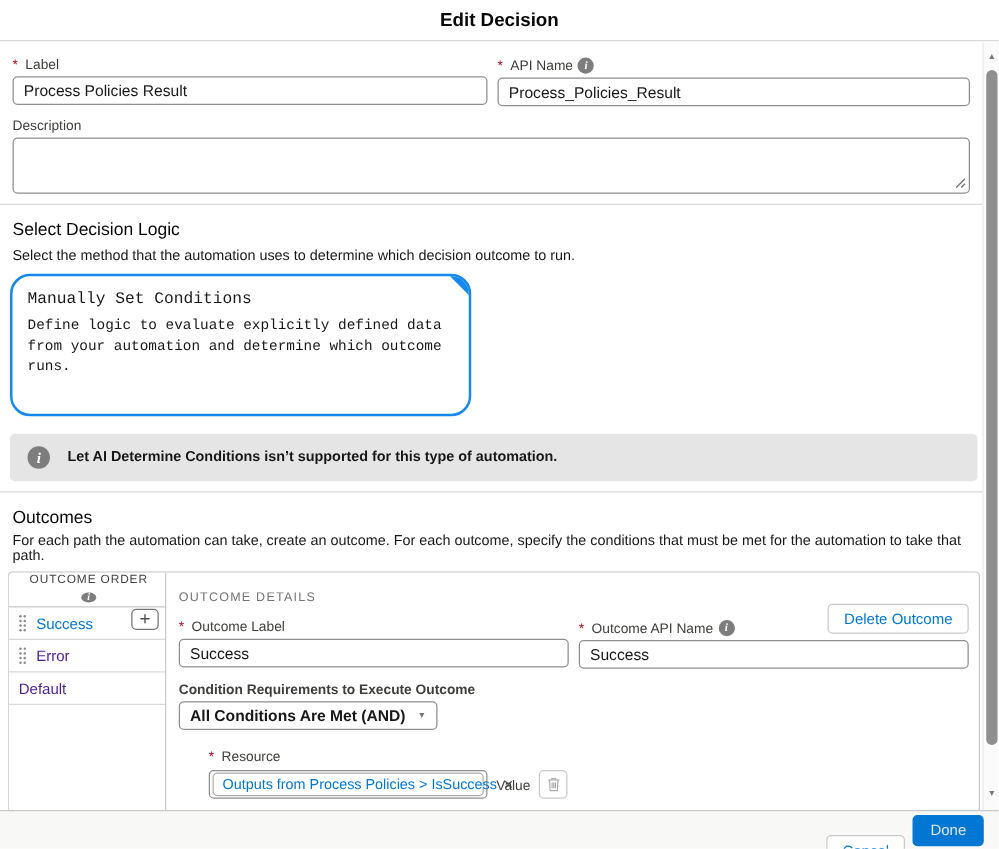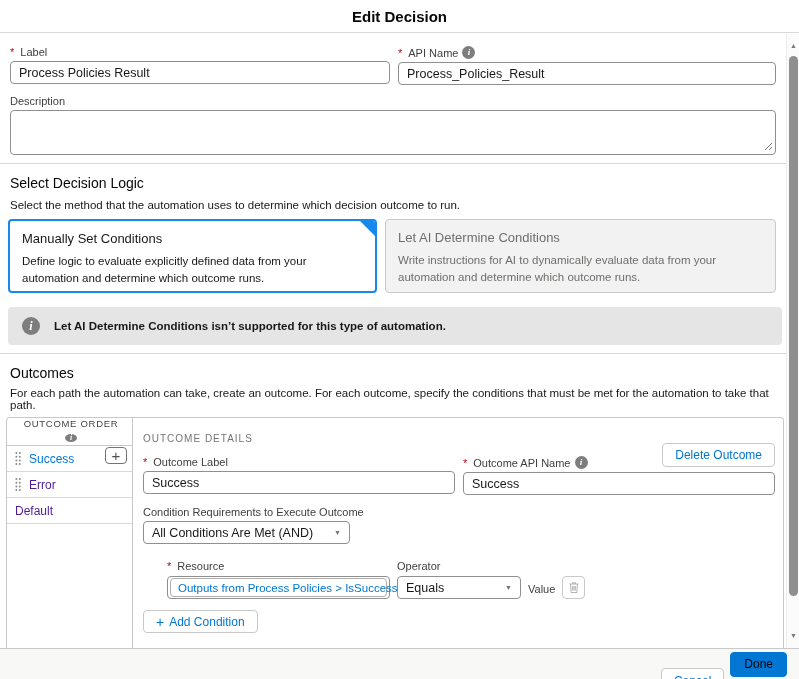--- a/index.html
+++ b/index.html
@@ -30,21 +30,21 @@
              font-family:"Liberation Sans", sans-serif; font-size:12.5px; padding:4px 8px; display:block; }
   .resize-corner { position:absolute; right:3px; bottom:4px; pointer-events:none; }
 
   .divider-full { border:none; border-top:1px solid #d9d9d9; margin:8px -13px 0 -10px; }
 
   .sec-h { font-size:14px; font-weight:400; color:#080707; margin-top:11px; }
   .sec-sub { font-size:11.5px; color:#181818; margin-top:8px; }
 
   
   .cards { display:flex; gap:8px; margin-top:8px; }
-  .card { border-radius:4px; padding:10px 12px 0 12px; position:relative; min-height:74px; }
+  .card { border-radius:16px; padding:10px 12px 28px 12px; position:relative; min-height:74px;font-family:Liberation Mono, monospace; }
   .card-sel { width:369px; margin-left:-2px; border:2px solid #1589ee; background:#fff; overflow:hidden; }
   .card-dis { flex:1; border:1px solid #c9c9c9; background:#f3f2f2; }
   .card-title { font-size:13px; color:#181818; }
   .card-dis .card-title { color:#706e6b; }
   .card-desc { font-size:11.5px; margin-top:7px; line-height:1.45; color:#181818; }
   .card-dis .card-desc { color:#706e6b; }
   .sel-corner { position:absolute; top:-1px; right:-1px; width:0; height:0;
                 border-top:17px solid #1589ee; border-left:17px solid transparent; }
 
   .banner { margin:14px -6px 0 -2px; background:#e5e5e5; border-radius:4px; height:38px;
@@ -72,21 +72,21 @@
 
   .details { flex:1; padding:8px 8px 0 10px; position:relative; }
   .det-hdr { display:flex; align-items:center; justify-content:space-between; height:24px; }
   .det-hdr-lbl { font-size:10px; color:#747474; letter-spacing:1px; }
   .btn-neutral { height:24px; border:1px solid #c9c9c9; border-radius:4px; background:#fff;
                  color:#0176d3; font-size:12px; padding:0 12px; font-family:"Liberation Sans", sans-serif;
                  cursor:pointer; display:inline-flex; align-items:center; gap:5px;margin-top:33px; }
   .det-fields { margin-top:6px; }
   .dcol1 { width:312px; }
   .dcol2 { flex:1; }
-  .mt11 { margin-top:11px; }
+  .mt11 { margin-top:11px;font-weight:bold; }
   .select-box { width:207px; height:23px; border:1px solid #8f8f8f; border-radius:4px; background:#fff;
                 display:flex; align-items:center; padding:0 8px; font-size:12.5px; cursor:pointer; }
   .chev { margin-left:auto; font-size:7px; color:#747474; }
 
   .cond-row { margin:16px 0 0 24px; display:flex; gap:7px; align-items:flex-end; }
   .cond-col .lbl { margin-bottom:4px; }
   .pill-input { height:23px; border:1px solid #8f8f8f; border-radius:4px; background:#fff;
                 display:flex; align-items:center; padding:2px 2px; }
   .w-res { width:223px; } .w-op { width:124px; } .w-val { width:219px; }
   .pill { height:19px; border:1px solid #b0adab; border-radius:4px; background:#fff; display:inline-flex;
@@ -97,21 +97,21 @@
                display:flex; align-items:center; justify-content:center; cursor:default; }
 
   .add-cond-btn { margin-top:11px; height:23px; }
   .plus-blue { color:#0176d3; font-size:14px; }
 
   
   .footer { position:absolute; left:0; right:0; bottom:0; height:31px; background:#f8f8f7;
             border-top:1px solid #c9c9c9; display:flex; align-items:center; justify-content:flex-end;
             gap:6px; padding:0 12px; }
   .btn-cancel { height:25px; min-width:52px; justify-content:center; }
-  .btn-brand { height:25px; border:1px solid #0176d3; border-radius:4px; background:#0176d3; color:#000000;
+  .btn-brand { height:25px; border:1px solid #0176d3; border-radius:4px; background:#0176d3; color:#e5e5e5;
                font-size:12px; padding:0 13px; font-family:"Liberation Sans", sans-serif; cursor:pointer; }
 
   
   .sbar { position:absolute; top:34px; right:0; width:13px; height:614px; background:#fbfbfb;
           border-left:1px solid #ececec; }
   .sbar-up, .sbar-dn { position:absolute; left:0; width:13px; height:14px; display:flex; align-items:center;
           justify-content:center; font-size:7px; color:#7a7a7a; cursor:pointer; }
   .sbar-up { top:4px; } .sbar-dn { bottom:6px; }
   .sbar-thumb { position:absolute; left:2px; top:22px; width:9px; height:540px; background:#8f8f8f;
           border-radius:5px; cursor:pointer; }
@@ -156,24 +156,20 @@
     <hr class="divider-full">
 
     <div class="sec-h">Select Decision Logic</div>
     <div class="sec-sub">Select the method that the automation uses to determine which decision outcome to run.</div>
 
     <div class="cards">
       <div class="card card-sel">
         <span class="sel-corner"></span>
         <div class="card-title">Manually Set Conditions</div>
         <div class="card-desc">Define logic to evaluate explicitly defined data from your automation and determine which outcome runs.</div>
-      </div>
-      <div class="card card-dis">
-        <div class="card-title">Let AI Determine Conditions</div>
-        <div class="card-desc">Write instructions for AI to dynamically evaluate data from your automation and determine which outcome runs.</div>
       </div>
     </div>
 
     <div class="banner">
       <span class="banner-ic">i</span>
       <span class="banner-txt">Let AI Determine Conditions isn’t supported for this type of automation.</span>
     </div>
 
     <hr class="divider-full">
 
@@ -273,27 +269,20 @@
                   <rect x="6.6" y="3.9" width="4.6" height="2.4" rx="1.2" fill="#fff"></rect>
                   <circle cx="10.6" cy="9.9" r="1.7" fill="#fff"></circle>
                   <rect x="3.6" y="8.7" width="4.6" height="2.4" rx="1.2" fill="#fff"></rect>
                 </svg>
                 <span class="pill-txt">Outputs from Process Policies &gt; IsSuccess</span>
                 <span class="pill-x">✕</span>
               </span>
             </div>
           </div>
           <div class="cond-col">
-            <div class="lbl">Operator</div>
-            <div class="select-box w-op" style="width:124px">
-              <span>Equals</span>
-              <span class="chev">▼</span>
-            </div>
-          </div>
-          <div class="cond-col">
             <div class="lbl">Value</div>
           </div>
           <button class="trash-btn">
             <svg width="12" height="13" viewBox="0 0 12 13">
               <path d="M1.5 3 h9 M4.5 3 V1.8 h3 V3 M2.6 3 l0.5 8.5 h5.8 L9.4 3 M4.7 5 v4.6 M6 5 v4.6 M7.3 5 v4.6" stroke="#a8a8a8" stroke-width="0.9" fill="none"></path>
             </svg>
           </button>
         </div>
 
         <button class="btn-neutral add-cond-btn">

